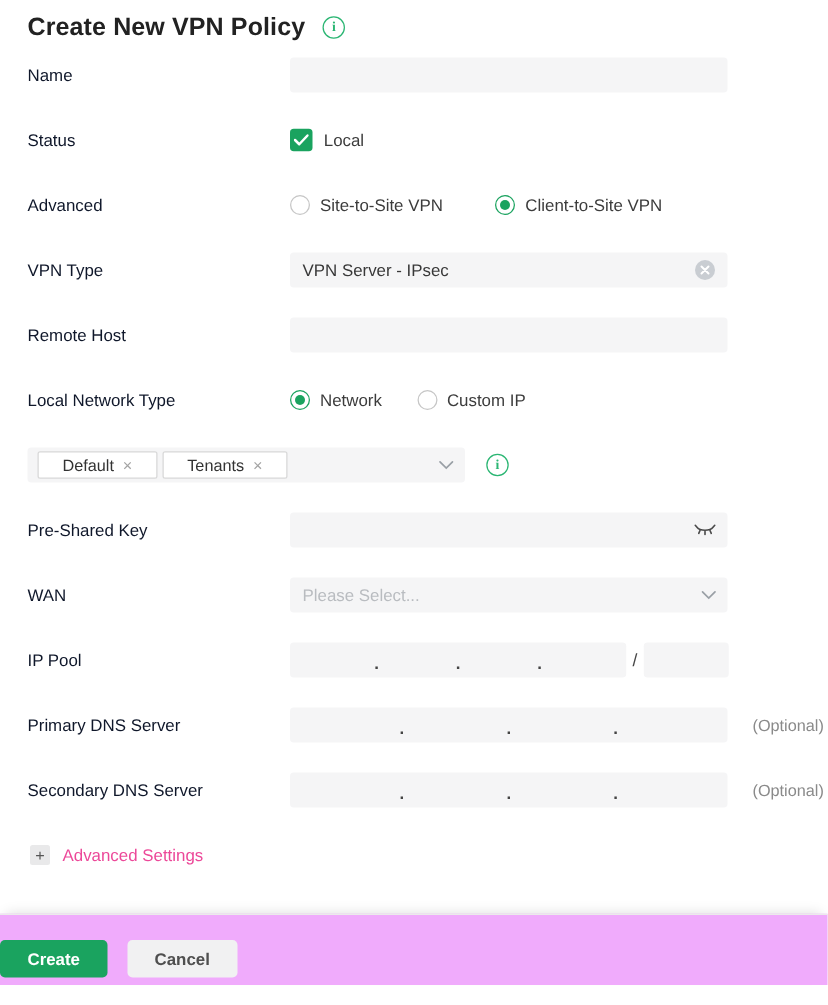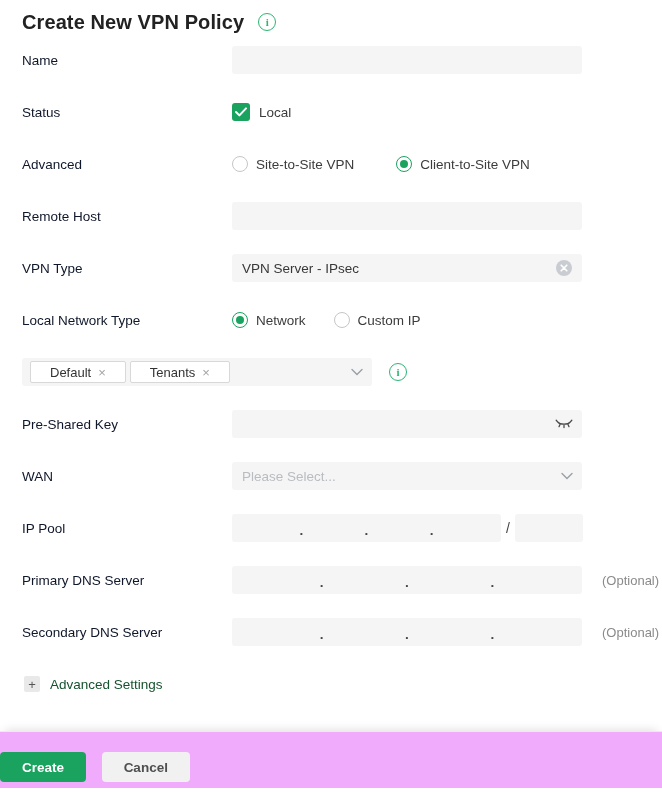--- a/index.html
+++ b/index.html
@@ -80,21 +80,21 @@
   .slash { margin:0 5px; color:#444; font-size:14px; }
   .ip-prefix { width:68px; }
   .optional-note { margin-left:20px; color:#8a8a8a; font-size:13px; }
 
   
   .adv-toggle {
     width:16px; height:16px; margin-left:2px; background:#e9e9ea; border-radius:2px;
     color:#555; font-size:13px; display:flex; align-items:center; justify-content:center;
     cursor:pointer; flex-shrink:0; line-height:1;
   }
-  .adv-label { margin-left:10px; color:#14532d; }
+  .adv-label { margin-left:10px; color:#ec4899; }
 
   
   .footer {
     position:absolute; left:0; bottom:16px; width:662px; height:57px; background:#f0abfc;
     border-top:1px solid #ebebeb;
     box-shadow:0 -5px 10px -5px rgba(0,0,0,.15);
   }
   .btn {
     height:30px; margin-top:20px; border:none; border-radius:4px;
     font-family:inherit; font-size:13.5px; font-weight:bold; cursor:pointer;
@@ -139,36 +139,36 @@
         <span class="radio off"></span>
         <span class="radio-label">Site-to-Site VPN</span>
       </span>
       <span class="radio-option">
         <span class="radio on"></span>
         <span class="radio-label">Client-to-Site VPN</span>
       </span>
     </div>
 
     <div class="row">
-      <span class="row-label">Remote Host</span>
-      <div class="field w-full">
-        <input class="text-input" type="text" value="" style="">
-      </div>
-    </div>
-
-    <div class="row">
       <span class="row-label">VPN Type</span>
       <div class="field w-full">
         <span class="select-value">VPN Server - IPsec</span>
         <span class="right-icon">
           <svg width="18" height="18" viewBox="0 0 18 18">
             <circle cx="9" cy="9" r="8" fill="#c9cdd2"></circle>
             <path d="M6.2 6.2 L11.8 11.8 M11.8 6.2 L6.2 11.8" stroke="#ffffff" stroke-width="1.6" stroke-linecap="round"></path>
           </svg>
         </span>
+      </div>
+    </div>
+
+    <div class="row">
+      <span class="row-label">Remote Host</span>
+      <div class="field w-full">
+        <input class="text-input" type="text" value="" style="">
       </div>
     </div>
 
     <div class="row">
       <span class="row-label">Local Network Type</span>
       <span class="radio-option" style="margin-right:28px;">
         <span class="radio on"></span>
         <span class="radio-label">Network</span>
       </span>
       <span class="radio-option">

